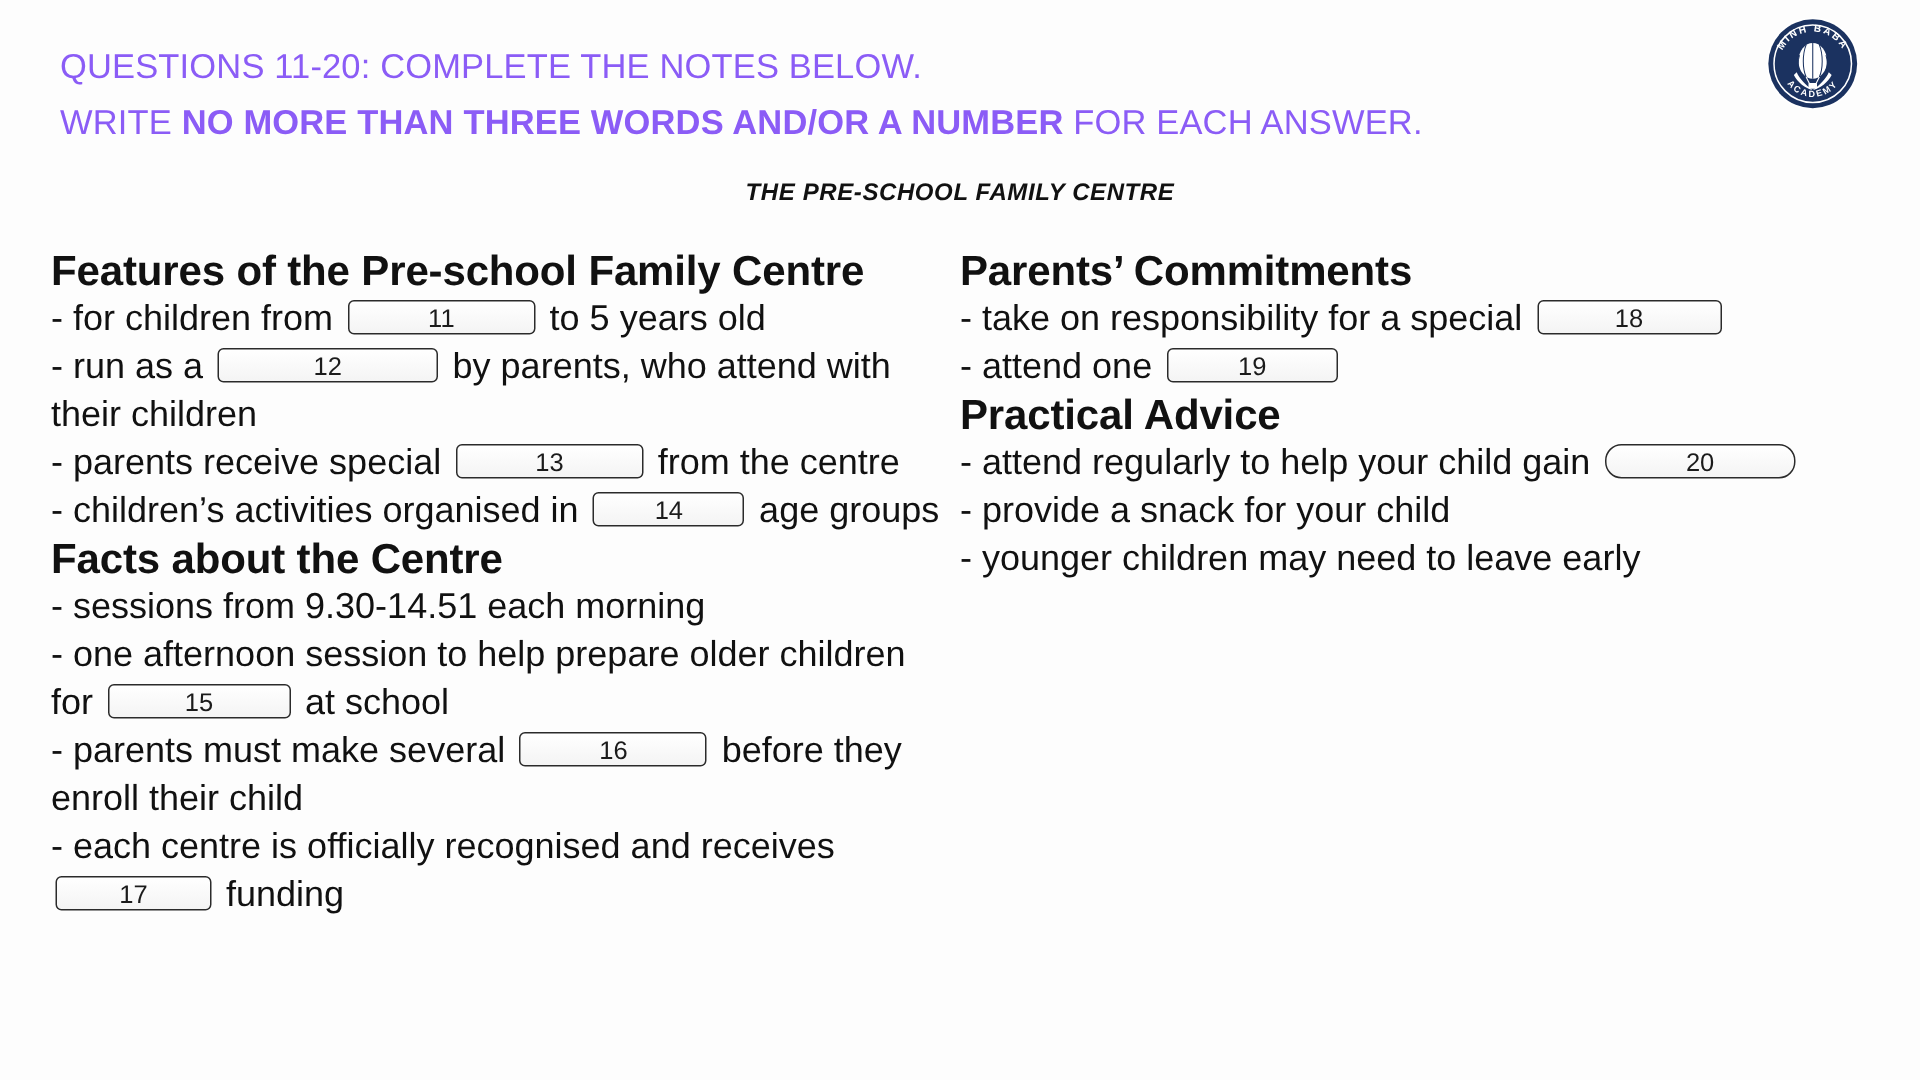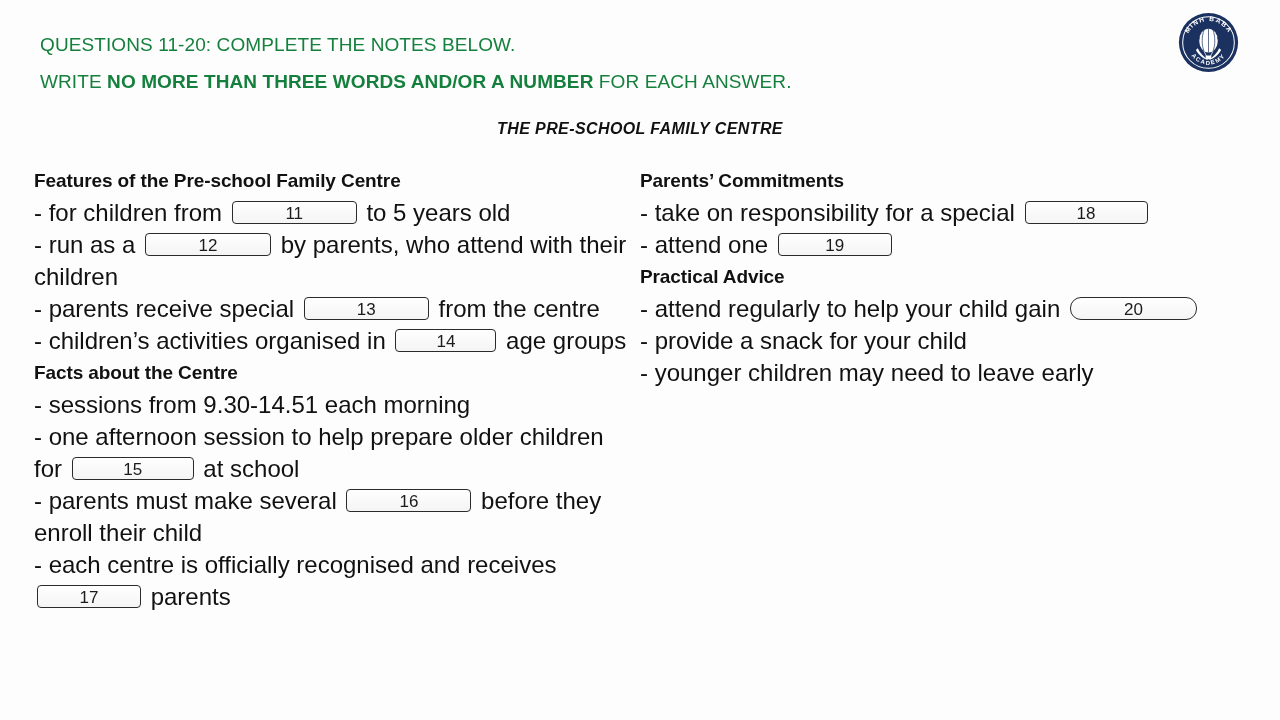--- a/index.html
+++ b/index.html
@@ -17,25 +17,25 @@
   }
 
   
   .header {
     position: absolute;
     left: 40px;
     top: 26px;
     width: 1100px;
   }
   .header-line {
-    font-size: 19px;
+    font-size: 23px;
     line-height: 37px;
     letter-spacing: 0.1px;
     white-space: nowrap;
-    color: #15803d;
+    color: #8b5cf6;
   }
   .header-line .strong {
     font-weight: bold;
   }
 
   
   .logo {
     position: absolute;
     left: 1177px;
     top: 11px;
@@ -66,21 +66,21 @@
     width: 1280px;
   }
   .col {
     position: absolute;
     top: 0;
   }
   .col-left  { left: 34px;  width: 600px; }
   .col-right { left: 640px; width: 625px; }
 
   .sec-heading {
-    font-size: 19px;
+    font-size: 28px;
     font-weight: bold;
     line-height: 32px;
     letter-spacing: -0.1px;
     color: #111111;
     margin: 0;
   }
   .note-line {
     font-size: 24px;
     line-height: 32px;
     color: #111111;
@@ -97,21 +97,21 @@
     font-size: 17px;
     color: #1b1b1b;
     background: linear-gradient(#ffffff, #f4f4f4);
     border: 1.6px solid #2b2b2b;
     border-radius: 4px;
     box-sizing: border-box;
     margin: 0 3px;
     box-shadow: inset 0 1px 0 #ffffff;
   }
   .w11 { width: 125px; }
-  .w12 { width: 126px; }
+  .w12 { width: 147px; }
   .w13 { width: 125px; }
   .w14 { width: 101px; }
   .w15 { width: 122px; }
   .w16 { width: 125px; }
   .w17 { width: 104px; }
   .w18 { width: 123px; }
   .w19 { width: 114px; }
   .w20 { width: 127px; border-radius: 11px; }
 </style>
 </head>
@@ -170,21 +170,21 @@
     <div class="note-line"><span>- children’s activities organised in </span><span class="ansbox w14">14</span><span> age groups</span></div>
 
     <div class="sec-heading">Facts about the Centre</div>
 
     <div class="note-line">- sessions from 9.30-14.51 each morning</div>
 
     <div class="note-line"><span>- one afternoon session to help prepare older children for </span><span class="ansbox w15">15</span><span> at school</span></div>
 
     <div class="note-line"><span>- parents must make several </span><span class="ansbox w16">16</span><span> before they enroll their child</span></div>
 
-    <div class="note-line"><span>- each centre is officially recognised and receives </span><span class="ansbox w17">17</span><span> parents</span></div>
+    <div class="note-line"><span>- each centre is officially recognised and receives </span><span class="ansbox w17">17</span><span> funding</span></div>
   </div>
 
   <div class="col col-right">
     <div class="sec-heading">Parents’ Commitments</div>
 
     <div class="note-line"><span>- take on responsibility for a special </span><span class="ansbox w18">18</span></div>
 
     <div class="note-line"><span>- attend one </span><span class="ansbox w19">19</span></div>
 
     <div class="sec-heading">Practical Advice</div>

